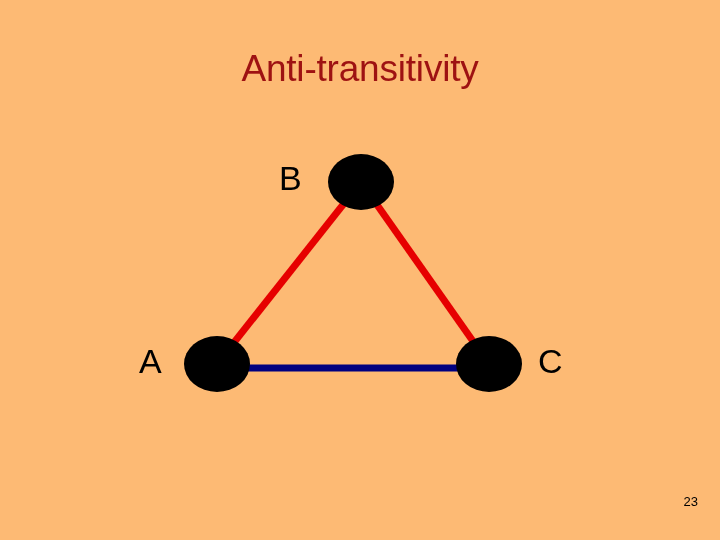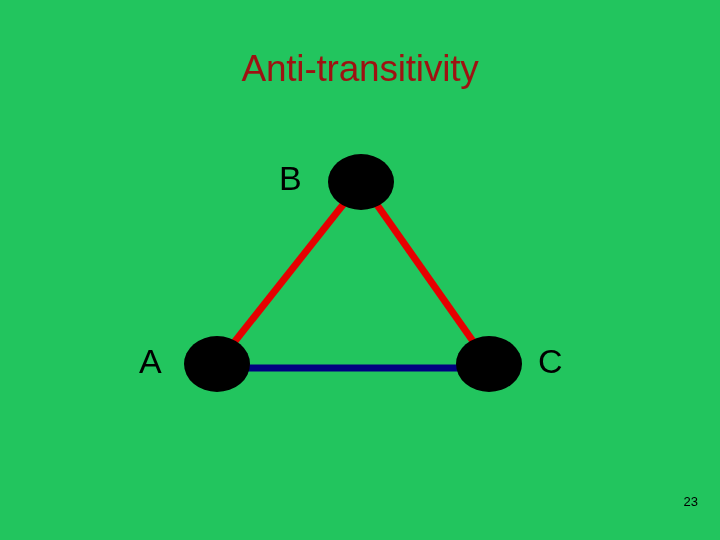--- a/index.html
+++ b/index.html
@@ -14,21 +14,21 @@
     overflow: hidden;
     font-family: "Liberation Sans", sans-serif;
   }
 
   #slide {
     position: absolute;
     left: 0;
     top: 0;
     width: 720px;
     height: 540px;
-    background: #22c55e;
+    background: #fdba74;
   }
 
   #slide-title {
     position: absolute;
     left: 0;
     top: 48px;
     width: 720px;
     text-align: center;
     font-family: "Liberation Sans", sans-serif;
     font-size: 37px;

